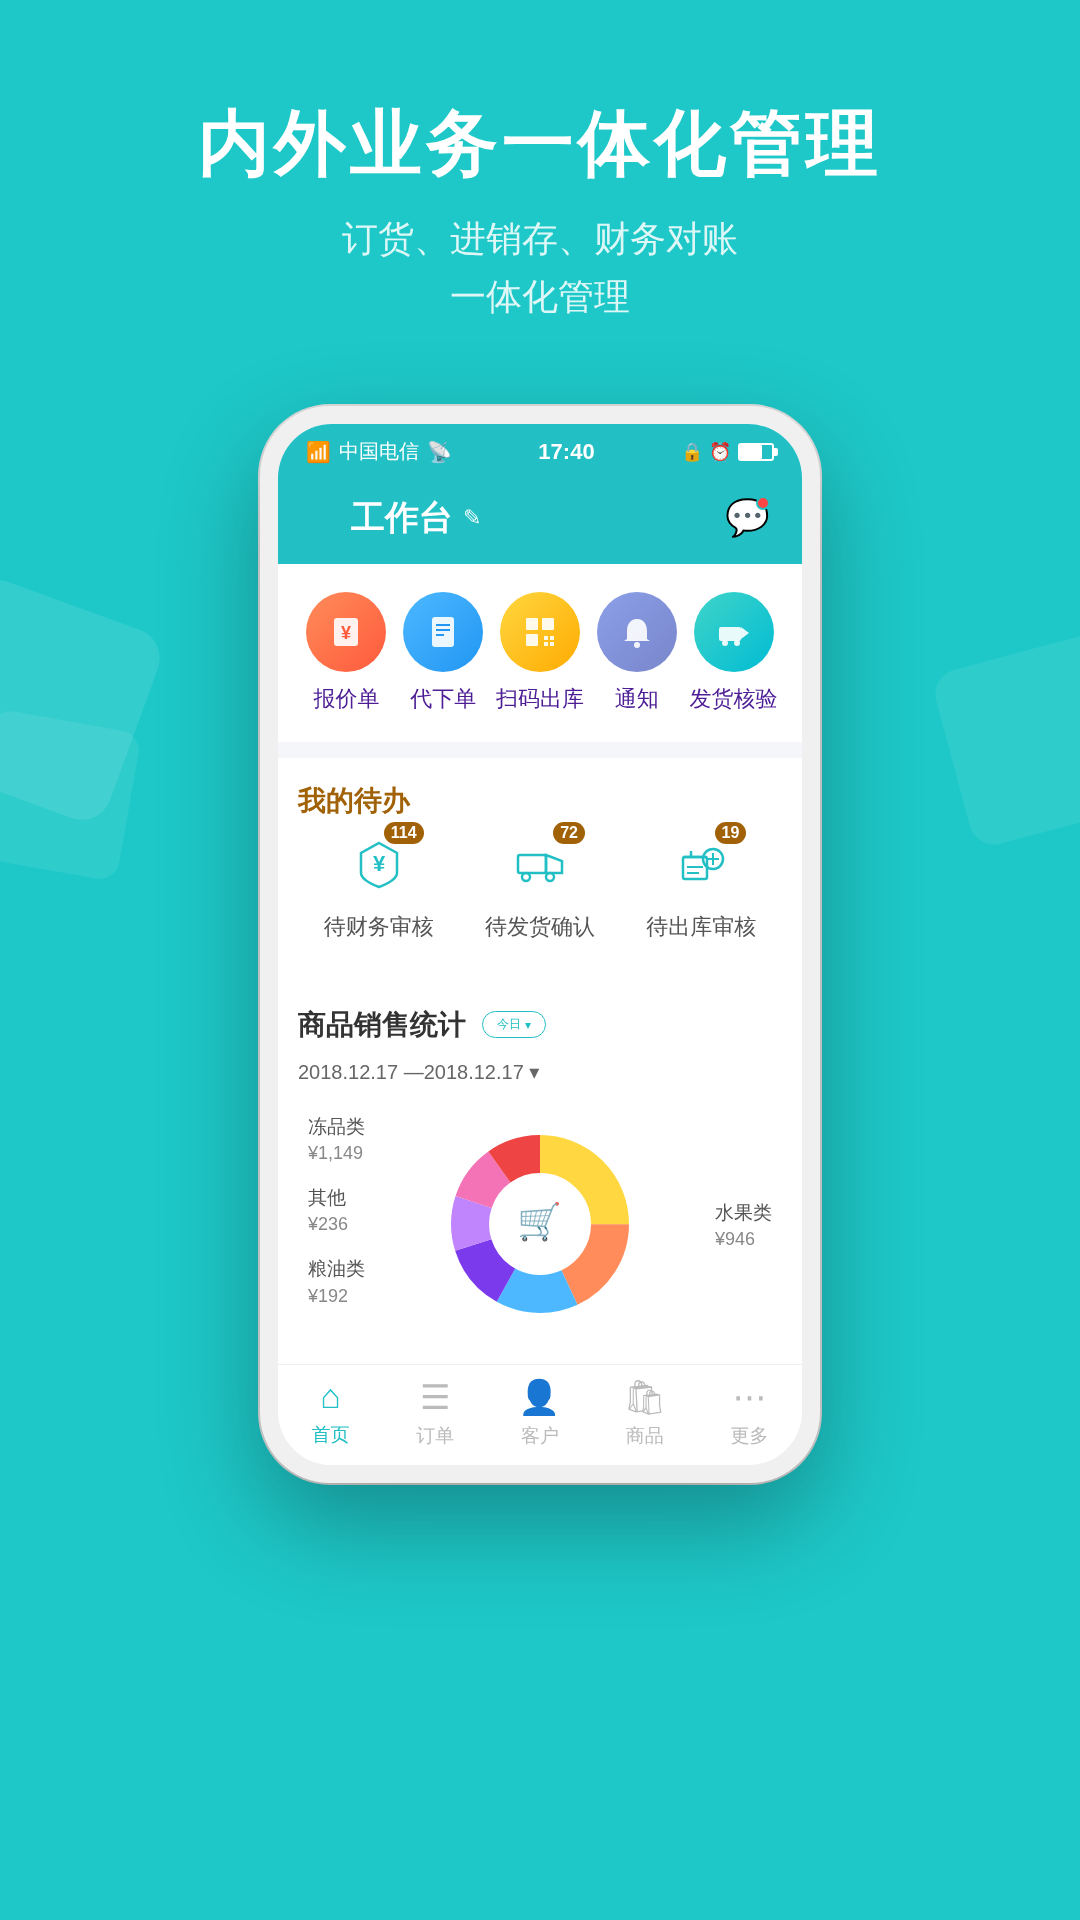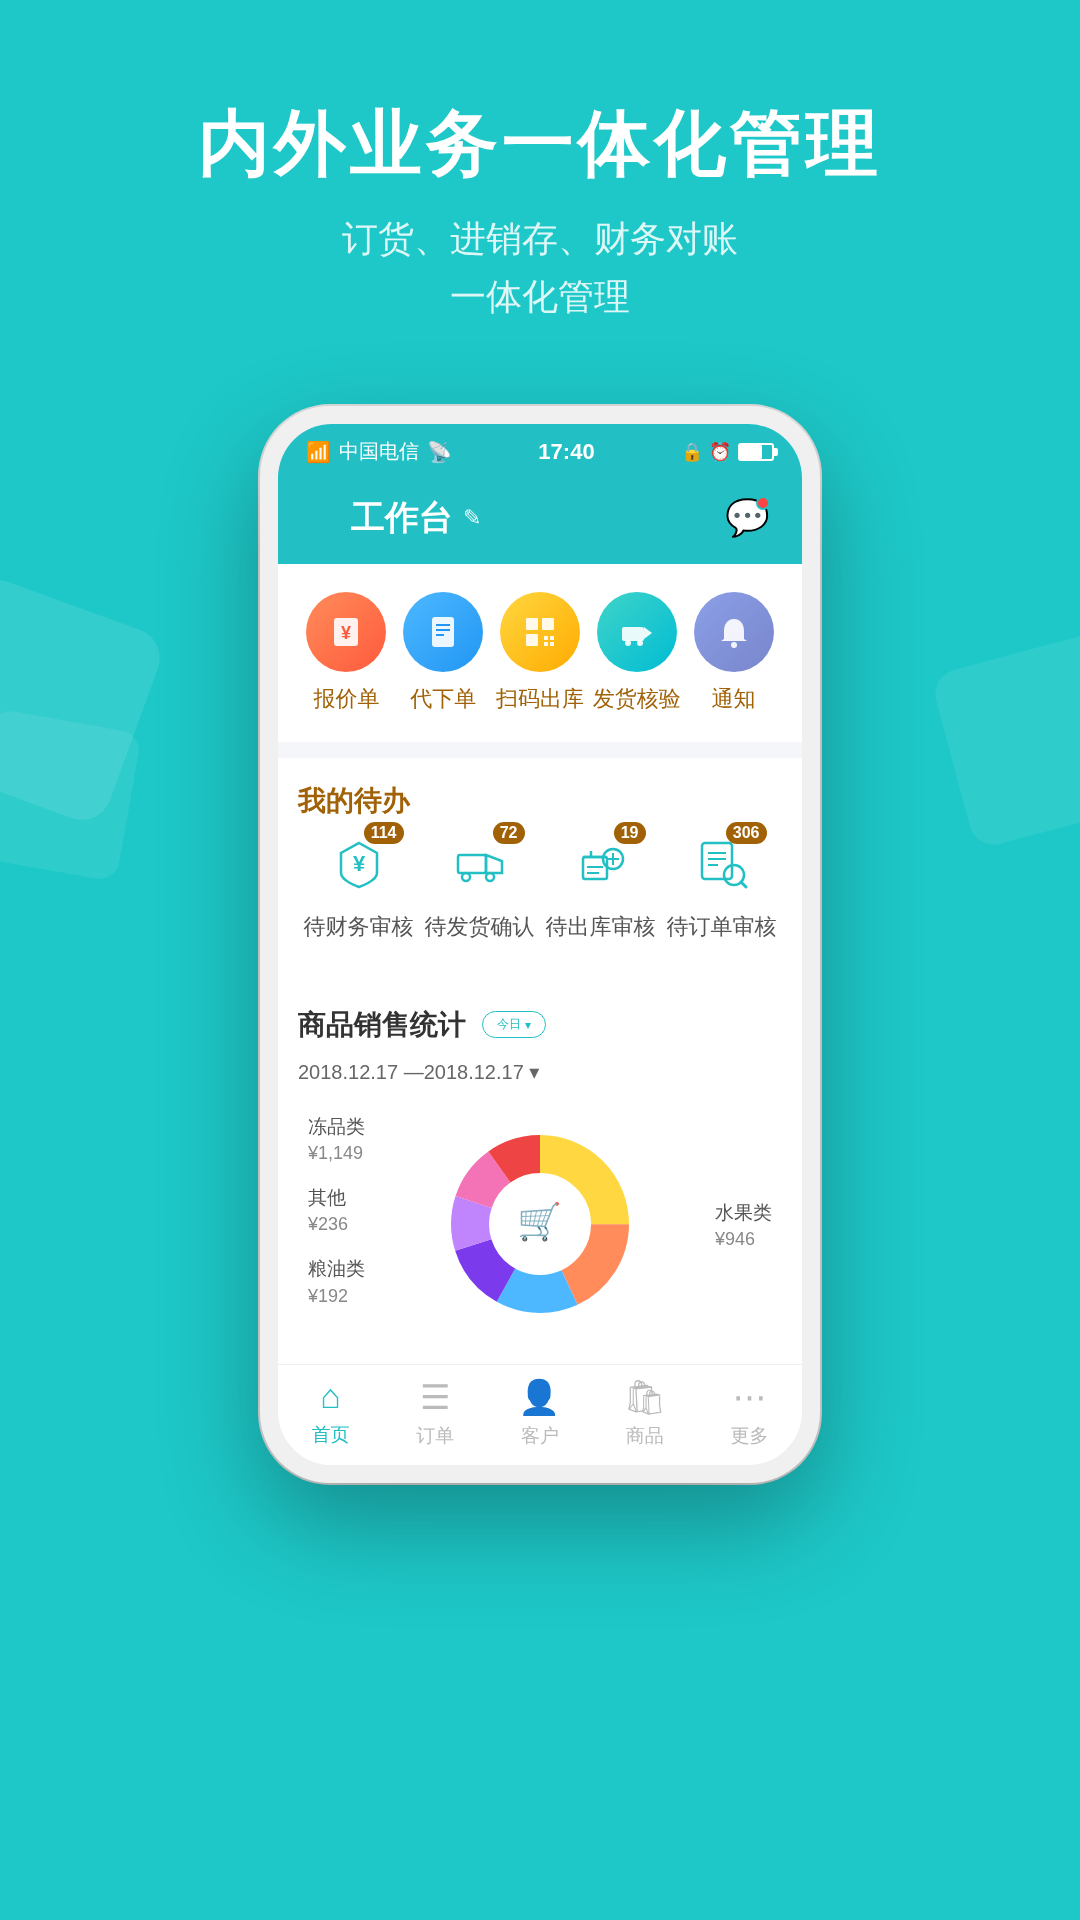--- a/index.html
+++ b/index.html
@@ -209,21 +209,21 @@
       color: white;
     }
     .icon-orange { background: linear-gradient(135deg, #ff8c5a, #ff5a3c); }
     .icon-blue { background: linear-gradient(135deg, #4db8ff, #2196f3); }
     .icon-yellow { background: linear-gradient(135deg, #ffd740, #ffab00); }
     .icon-teal { background: linear-gradient(135deg, #40d4c8, #00bcd4); }
     .icon-purple { background: linear-gradient(135deg, #8b9fe8, #7986cb); }
 
     .action-label {
       font-size: 22px;
-      color: #a16207;
+      color: #4c1d95;
       text-align: center;
     }
 
     
     .section-divider {
       height: 16px;
       background: #f5f6fa;
     }
 
     
@@ -424,38 +424,38 @@
               <rect x="5" y="21" width="12" height="12" rx="1" fill="white" opacity="0.9"></rect>
               <rect x="23" y="23" width="4" height="4" fill="white" opacity="0.9"></rect>
               <rect x="29" y="23" width="4" height="4" fill="white" opacity="0.9"></rect>
               <rect x="23" y="29" width="4" height="4" fill="white" opacity="0.9"></rect>
               <rect x="29" y="29" width="4" height="4" fill="white" opacity="0.9"></rect>
             </svg>
           </div>
           <span class="action-label">扫码出库</span>
         </div>
         <div class="action-item">
+          <div class="action-icon-circle icon-purple">
+            <svg width="38" height="38" viewBox="0 0 38 38" fill="none">
+              <path d="M19 6 C12 6 9 12 9 18 L9 26 L6 28 L32 28 L29 26 L29 18 C29 12 26 6 19 6Z" fill="white" opacity="0.9"></path>
+              <circle cx="19" cy="32" r="3" fill="white" opacity="0.9"></circle>
+            </svg>
+          </div>
+          <span class="action-label">通知</span>
+        </div>
+        <div class="action-item">
           <div class="action-icon-circle icon-teal">
             <svg width="38" height="38" viewBox="0 0 38 38" fill="none">
               <rect x="4" y="14" width="22" height="14" rx="2" fill="white" opacity="0.9"></rect>
               <polygon points="26,14 34,20 26,26" fill="white" opacity="0.9"></polygon>
               <circle cx="10" cy="30" r="3" fill="white" opacity="0.9"></circle>
               <circle cx="22" cy="30" r="3" fill="white" opacity="0.9"></circle>
             </svg>
           </div>
           <span class="action-label">发货核验</span>
-        </div>
-        <div class="action-item">
-          <div class="action-icon-circle icon-purple">
-            <svg width="38" height="38" viewBox="0 0 38 38" fill="none">
-              <path d="M19 6 C12 6 9 12 9 18 L9 26 L6 28 L32 28 L29 26 L29 18 C29 12 26 6 19 6Z" fill="white" opacity="0.9"></path>
-              <circle cx="19" cy="32" r="3" fill="white" opacity="0.9"></circle>
-            </svg>
-          </div>
-          <span class="action-label">通知</span>
         </div>
       </div>
 
       <div class="section-divider"></div>
 
       <div class="my-tasks">
         <div class="section-title">我的待办</div>
         <div class="tasks-grid">
 
           <div class="task-item">
@@ -492,34 +492,20 @@
                 <line x1="14" y1="38" x2="26" y2="38" stroke="#22bfc4" stroke-width="2"></line>
                 <circle cx="40" cy="24" r="10" fill="none" stroke="#22bfc4" stroke-width="2.5"></circle>
                 <line x1="34" y1="24" x2="46" y2="24" stroke="#22bfc4" stroke-width="2"></line>
                 <line x1="40" y1="18" x2="40" y2="30" stroke="#22bfc4" stroke-width="2"></line>
               </svg>
               <div class="task-badge">19</div>
             </div>
             <span class="task-label">待出库审核</span>
           </div>
 
-          <div class="task-item">
-            <div class="task-icon-wrap">
-              <svg width="56" height="56" viewBox="0 0 56 56" fill="none">
-                <rect x="8" y="8" width="30" height="36" rx="3" fill="none" stroke="#22bfc4" stroke-width="2.5"></rect>
-                <line x1="14" y1="18" x2="32" y2="18" stroke="#22bfc4" stroke-width="2"></line>
-                <line x1="14" y1="24" x2="32" y2="24" stroke="#22bfc4" stroke-width="2"></line>
-                <line x1="14" y1="30" x2="24" y2="30" stroke="#22bfc4" stroke-width="2"></line>
-                <circle cx="40" cy="40" r="10" fill="none" stroke="#22bfc4" stroke-width="2.5"></circle>
-                <line x1="47" y1="47" x2="52" y2="52" stroke="#22bfc4" stroke-width="3" stroke-linecap="round"></line>
-              </svg>
-              <div class="task-badge">306</div>
-            </div>
-            <span class="task-label">待订单审核</span>
-          </div>
 
         </div>
       </div>
 
       <div class="sales-stats">
         <div class="stats-header">
           <span class="stats-title">商品销售统计</span>
           <div class="date-filter">
             <span>今日</span>
             <span>▾</span>

